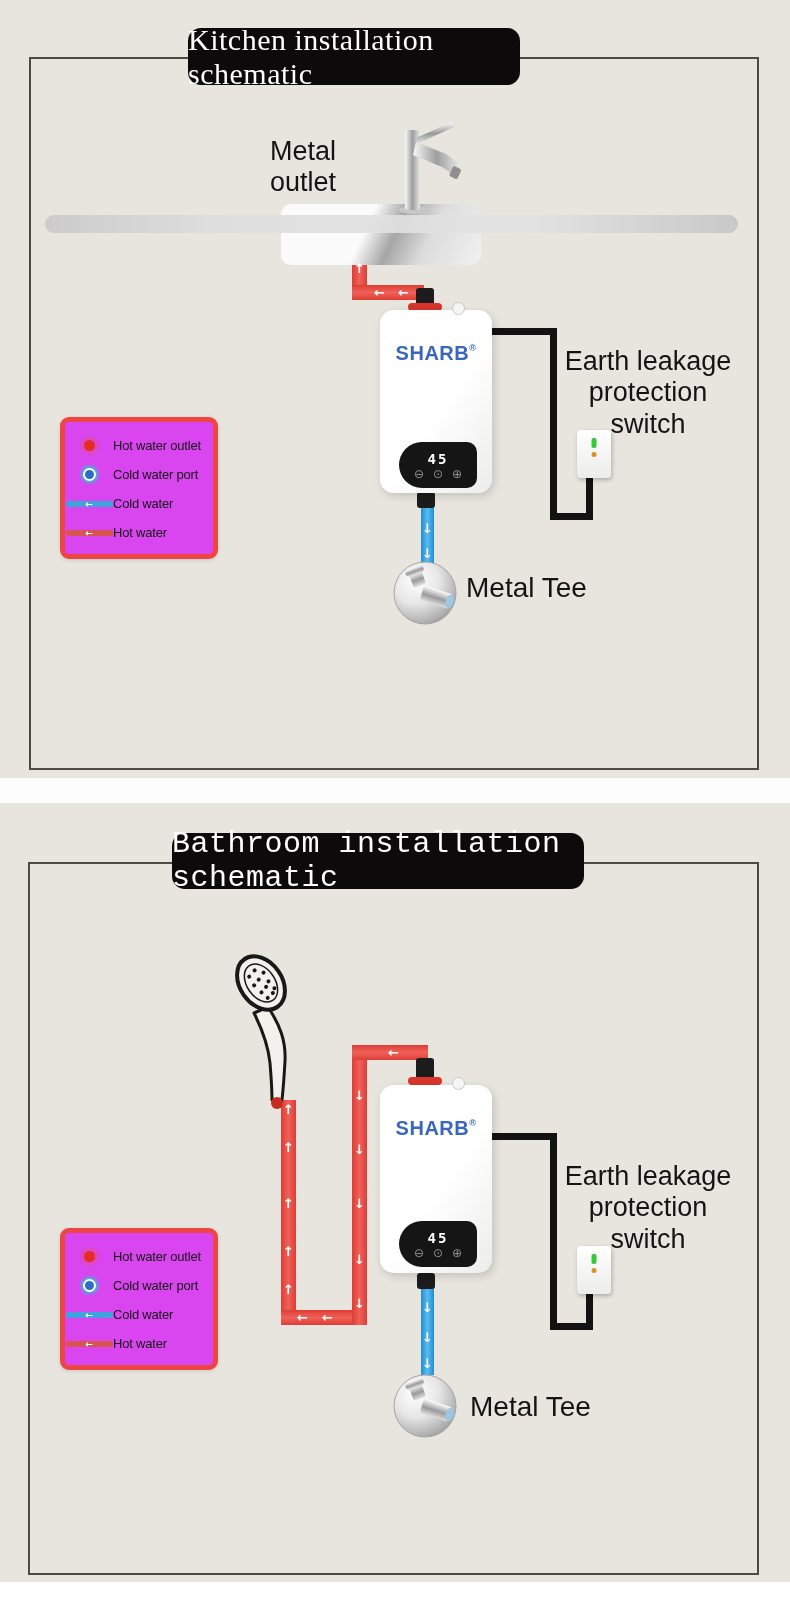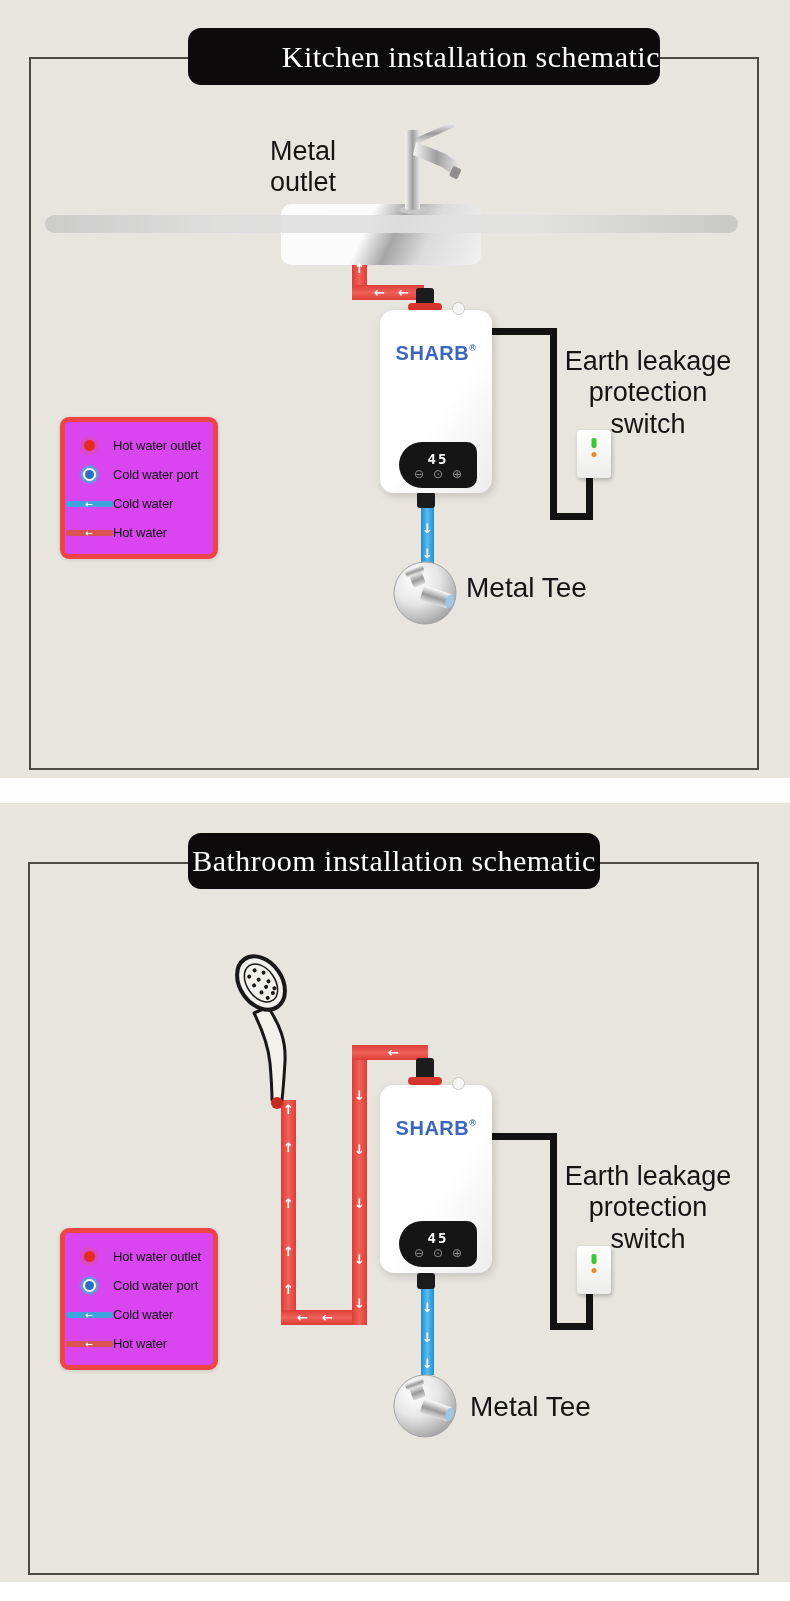--- a/index.html
+++ b/index.html
@@ -83,21 +83,21 @@
       <stop offset="0" stop-color="#ffffff"></stop>
         <stop offset=".45" stop-color="#e6e6e6"></stop>
       <stop offset=".78" stop-color="#b4b4b4"></stop>
         <stop offset="1" stop-color="#8a8a8a"></stop>
     </radialGradient>
   </defs>
 </svg>
 
 <div class="section" style="top:0;height:778px;">
   <div class="frame" style="left:29px;top:57px;width:726px;height:709px;"></div>
-  <div class="banner" style="left:188px;top:28px;width:472px;height:57px;justify-content:flex-end;">
+  <div class="banner" style="left:188px;top:28px;width:332px;height:57px;">
     <span>Kitchen installation schematic</span>
   </div>
 
   <div class="sink"></div>
   <div class="counter"></div>
   <svg class="svgbox" style="left:396px;top:116px;" width="80" height="100" viewBox="0 0 80 100">
     <ellipse cx="17" cy="94" rx="14" ry="4" fill="#c7c7c7"></ellipse>
     <rect x="9" y="14" width="15" height="80" rx="3" fill="url(#gradChromeH)"></rect>
     <path d="M20 22 L56 6 L58 11 L23 27 Z" fill="url(#gradChromeV)"></path>
     <path d="M20 26 L50 38 L64 48 L59 60 L46 51 L17 39 Z" fill="url(#gradChromeH)"></path>
@@ -191,21 +191,21 @@
         </span>
       <span class="legend-label">Hot water</span>
     </div>
   </div>
 </div>
 
 <div class="gap" style="top:778px;height:25px;"></div>
 
 <div class="section" style="top:803px;height:779px;">
   <div class="frame" style="left:28px;top:59px;width:727px;height:709px;"></div>
-  <div class="banner" style="left:188px;top:30px;width:412px;height:56px;">
+  <div class="banner" style="left:172px;top:30px;width:412px;height:56px;font-family:Liberation Mono, monospace;">
     <span>Bathroom installation schematic</span>
   </div>
 
   <svg class="svgbox" style="left:228px;top:140px;" width="85" height="170" viewBox="0 0 85 170">
     <path d="M40 64 C52 82 58 98 57 118 C56 136 55 148 54 157 L44 157 C44 146 43 132 42 120 C40 100 33 84 26 70 Z" fill="#f3f1ec" stroke="#181818" stroke-width="3" stroke-linejoin="round"></path>
     <g transform="rotate(-35 33 40)">
       <ellipse cx="33" cy="40" rx="21" ry="29" fill="#f3f1ec" stroke="#181818" stroke-width="4"></ellipse>
       <ellipse cx="33" cy="40" rx="14" ry="21" fill="none" stroke="#181818" stroke-width="1.5"></ellipse>
       <circle cx="27" cy="28" r="2" fill="#181818"></circle>
         <circle cx="35" cy="26" r="2" fill="#181818"></circle>

